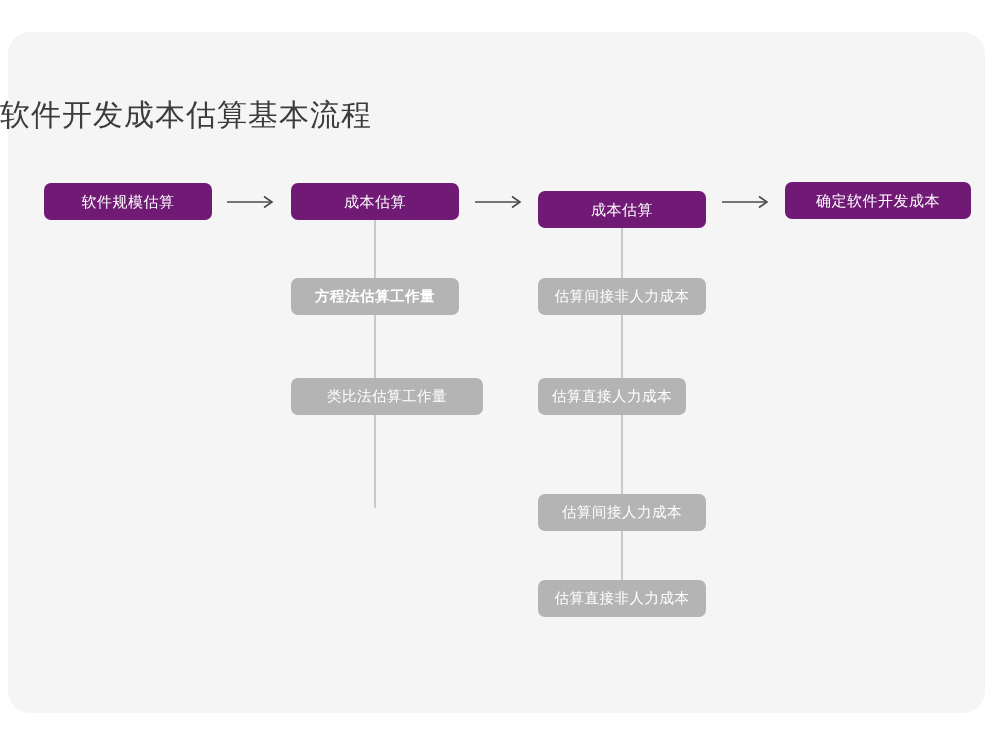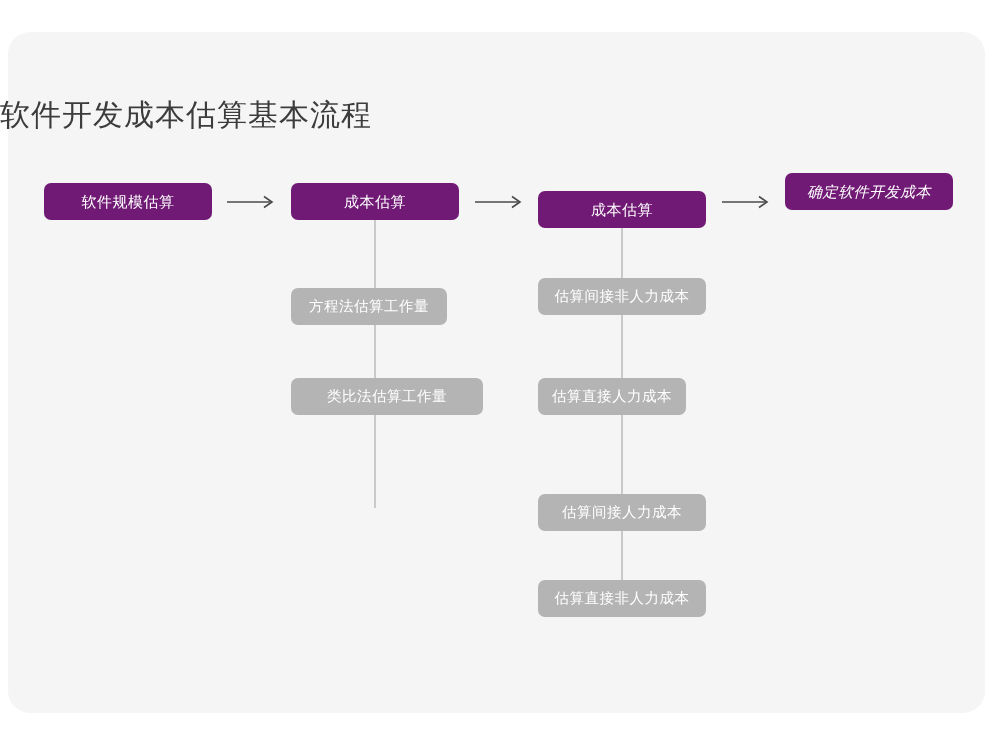--- a/index.html
+++ b/index.html
@@ -124,25 +124,25 @@
     <span>成本估算</span>
   </div>
 
   <div class="arrow" style="left:717px; top:183px; width:60px;">
     <svg width="52" height="14" viewBox="0 0 52 14" aria-hidden="true">
       <path d="M1 7 H45" stroke="#4a4a4a" stroke-width="1.6" fill="none"></path>
       <path d="M38 1.5 L46 7 L38 12.5" stroke="#4a4a4a" stroke-width="1.6" fill="none"></path>
     </svg>
   </div>
 
-  <div class="node primary" style="left:785px; top:173px; width:168px;font-style:italic;">
+  <div class="node primary" style="left:785px; top:182px; width:186px;">
     <span>确定软件开发成本</span>
   </div>
 
-  <div class="node secondary" style="left:291px; top:288px; width:156px;">
+  <div class="node secondary" style="left:291px; top:278px; width:168px;font-weight:bold;">
     <span>方程法估算工作量</span>
   </div>
 
   <div class="node secondary" style="left:291px; top:378px; width:192px;">
     <span>类比法估算工作量</span>
   </div>
 
 
   <div class="node secondary" style="left:538px; top:278px; width:168px;">
     <span>估算间接非人力成本</span>

